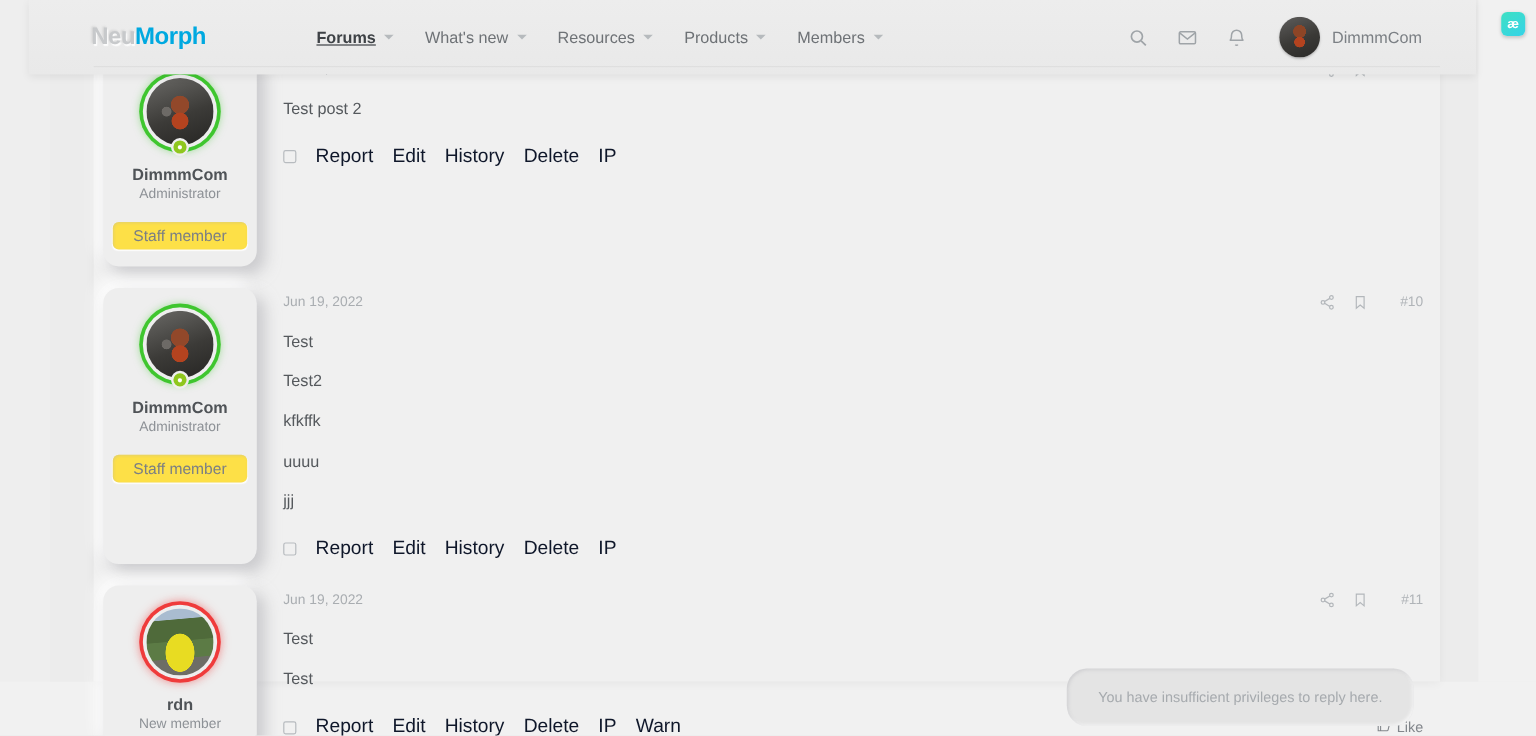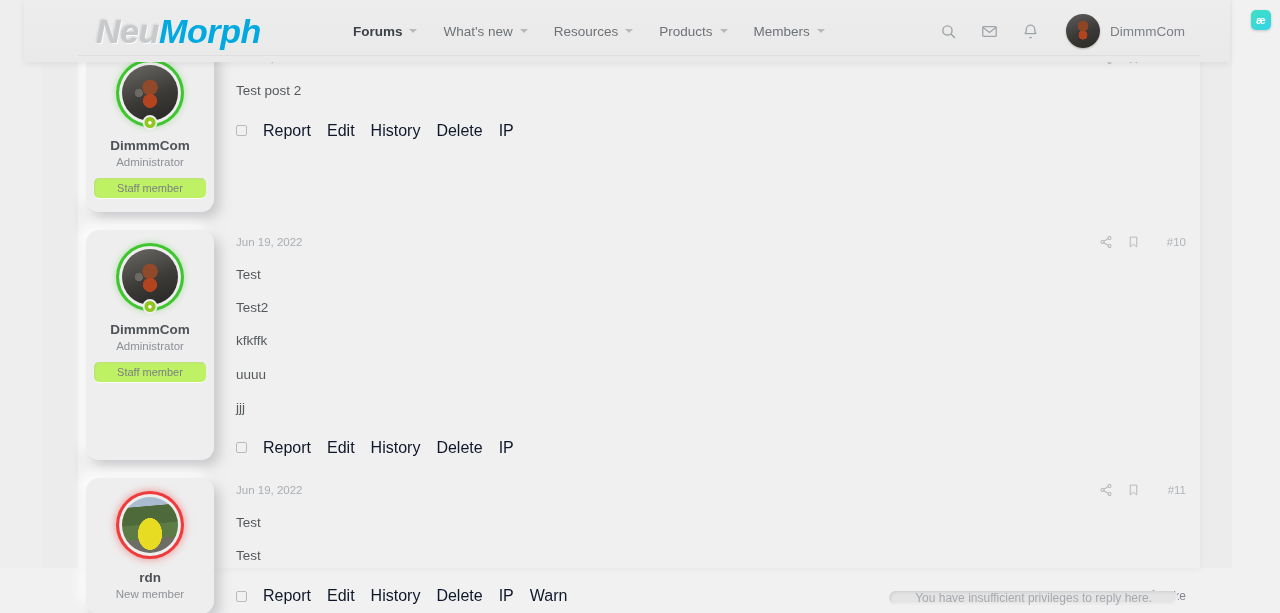--- a/index.html
+++ b/index.html
@@ -53,48 +53,47 @@
   .header {
     position: absolute;
     left: 24px; top: 0; width: 1206px; height: 62px;
     background: linear-gradient(180deg,#ededed 0%, #e9e9e9 100%);
     box-shadow: 0 2px 7px rgba(0,0,0,.07);
     display: flex; align-items: center;
     z-index: 20;
   }
 
   .logo {
-    margin-left: 72px;
-    font-size: 34px;
+    margin-left: 52px;
+    font-size: 20px;
     font-weight: bold;
     letter-spacing: -0.4px;
     white-space: nowrap;
     user-select: none;
     line-height: 1;
-    font-style: italic;
   }
   .logo .neu {
     color: #c7c9cb;
     text-shadow: 1px 1px 1px rgba(255,255,255,.9), -1px -1px 2px rgba(0,0,0,.10);
   }
   .logo .morph { color: #00a9e0; }
 
   .nav {
     display: flex; align-items: center;
     margin-left: 92px;
     gap: 26px;
   }
   .nav-item {
     display: flex; align-items: center; gap: 7px;
     font-size: 13.5px;
     color: #6e7276;
     cursor: pointer;
     white-space: nowrap;
   }
-  .nav-item.active { color: #3e4246; font-weight: 600; }
+  .nav-item.active { color: #3e4246; font-weight: 600; text-decoration: underline; }
   .caret {
     width: 0; height: 0;
     border-left: 4px solid transparent;
     border-right: 4px solid transparent;
     border-top: 4px solid #b6babd;
   }
 
   .header-right {
     margin-left: auto;
     display: flex; align-items: center;
@@ -195,24 +194,24 @@
   }
 
   .author-name {
     font-size: 13.5px; font-weight: 600; color: #4f5357;
     margin-top: 2px;
   }
   .author-title {
     font-size: 11.5px; color: #8d9196; margin-top: 3px;
   }
   .author-badge {
-    margin-top: 10px;
-    background: #bef264;
+    margin-top: 17px;
+    background: #fde047;
     border-radius: 5px;
-    font-size: 11px;
+    font-size: 13px;
     color: #7b7f84;
     padding: 4px 0;
     box-shadow: inset 1px 1px 2px rgba(174,174,180,.30),
                 0 1px 1px rgba(255,255,255,.9);
   }
 
   
   .message {
     flex: 1;
     padding: 0 14px 0 22px;
@@ -267,21 +266,21 @@
     background: rgba(0,0,0,.045);
     z-index: 21;
   }
 
   
   .reply-notice {
     position: absolute;
     right: 102px; bottom: 8px;
     background: #e4e4e4;
     border-radius: 17px;
-    padding: 0 26px;
+    padding: 17px 26px;
     font-size: 12px;
     color: #a6aaae;
     box-shadow: inset 1px 1px 3px rgba(174,174,180,.45),
                 inset -1px -1px 3px rgba(255,255,255,.85);
     white-space: nowrap;
   }
 
   
   .ext-badge {
     position: absolute;

